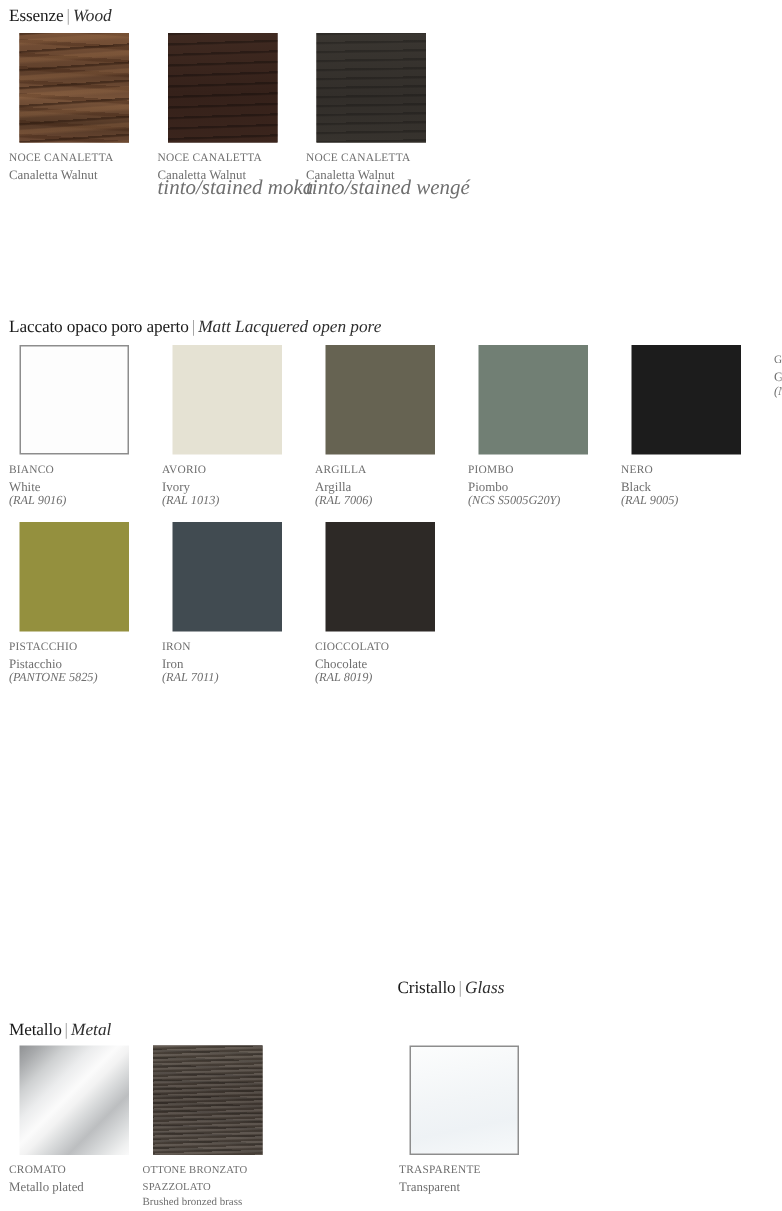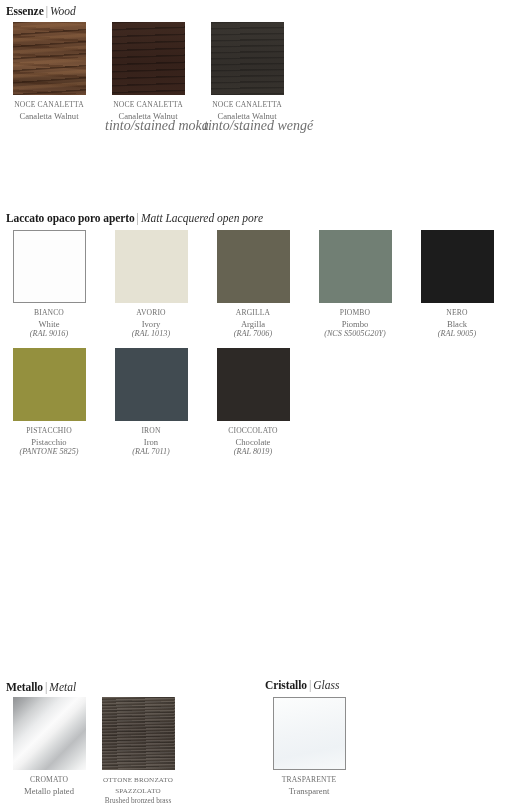--- a/index.html
+++ b/index.html
@@ -14,21 +14,21 @@
 
   
   .section-head {
     position: absolute;
     left: 6px;
     white-space: nowrap;
     font-size: 11.5px;
     line-height: 14px;
   }
   .section-head .it {
-    font-weight: bold;
+    font-weight: normal;
     color: #1a1a1a;
     letter-spacing: -0.1px;
     margin-top: 32px;
   }
   .section-head .sep {
     color: #9a9a9a;
     font-weight: normal;
     padding: 0 2px;
   }
   .section-head .en {
@@ -41,21 +41,21 @@
   .cell { display: flex; flex-direction: column; align-items: center; }
   .sw {
     width: 73px; height: 73px;
     display: block;
     position: relative;
   }
   .sw.bordered { border: 1px solid #8d8d8d; }
 
   .labels {
     width: 86px;
-    text-align: center;
+    text-align: left;
     margin-top: 5px;
     color: #6f6f6f;
     line-height: 10.5px;
   }
   .lab-it {
     font-size: 7.6px;
     letter-spacing: 0.15px;
     display: block;
     white-space: nowrap;
   }
@@ -283,21 +283,21 @@
     <div class="cell">
       <span class="sw metal-brass"></span>
       <span class="labels">
         <span class="lab-it" style="font-size:7.1px;font-family:Liberation Serif, serif;">OTTONE BRONZATO</span>
         <span class="lab-it2" style="font-size:7.1px;">SPAZZOLATO</span>
         <span class="lab-en" style="font-size:7.3px;">Brushed bronzed brass</span>
       </span>
     </div>
   </div>
 
-  <div class="section-head" style="top:678px; left:265px;">
+  <div class="section-head" style="top:652px; left:265px;">
     <span class="it">Cristallo</span><span class="sep">|</span><span class="en">Glass</span>
   </div>
 
   <div class="grid" style="top:697px; left:266px;">
     <div class="cell">
       <span class="sw bordered glass-clear"></span>
       <span class="labels">
         <span class="lab-it">TRASPARENTE</span>
         <span class="lab-en">Transparent</span>
       </span>

